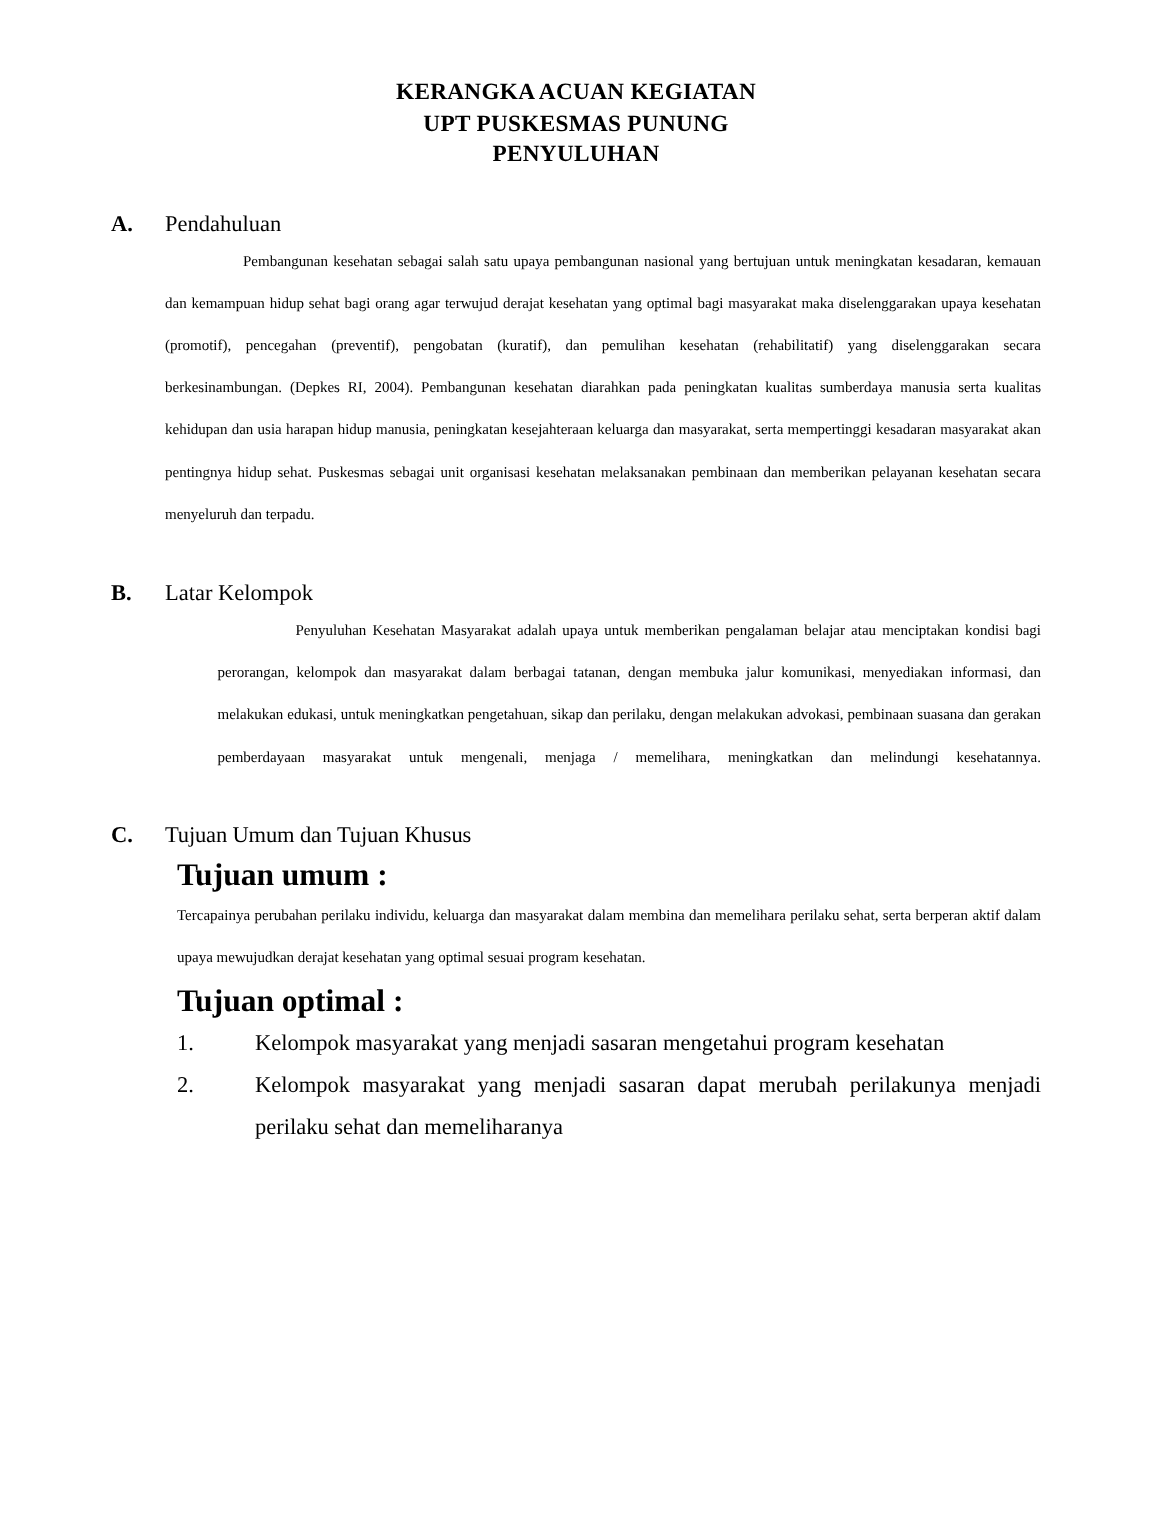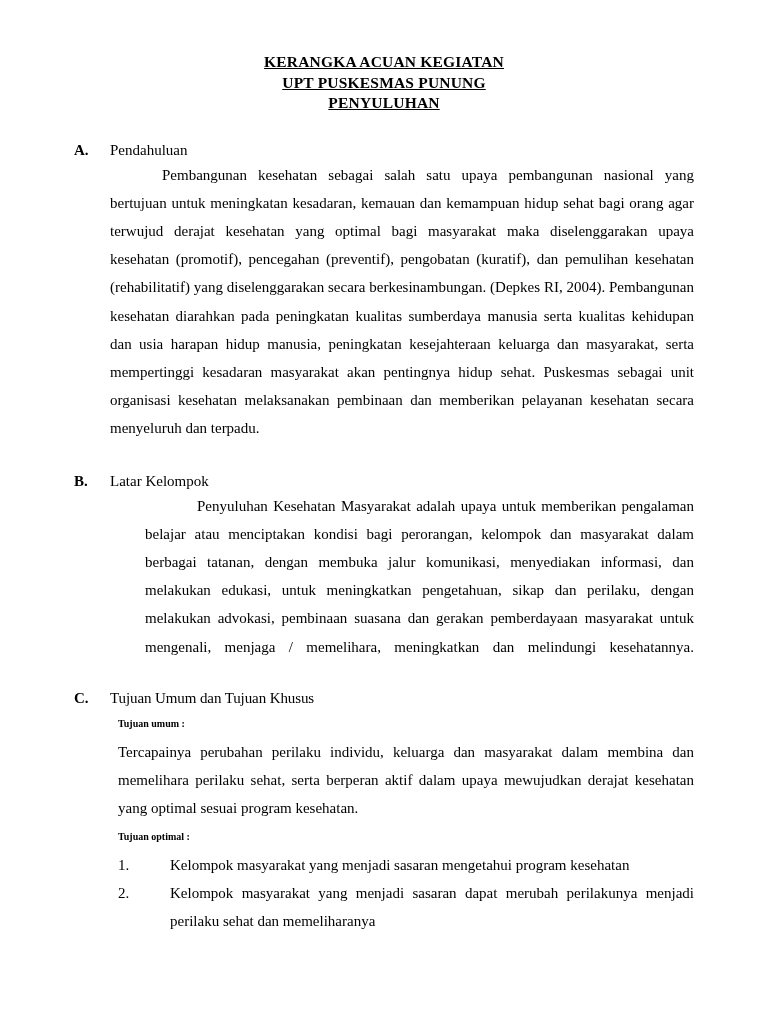--- a/index.html
+++ b/index.html
@@ -28,21 +28,20 @@
   
   .title-block {
     padding-top: 52px;
     text-align: center;
   }
   .title-line {
     font-size: 15.5px;
     font-weight: bold;
     line-height: 20.5px;
     letter-spacing: 0.2px;
-    text-decoration: underline;
   }
 
   
   .section {
     position: relative;
     padding-left: 74px;
     padding-right: 74px;
   }
   .section-a { margin-top: 25px; }
   .section-b { margin-top: 27px; }
@@ -71,37 +70,37 @@
   }
   .body-wrap-b {
     margin-left: 71px;
   }
   .body-wrap-c {
     margin-left: 44px;
   }
 
   p.para {
     margin: 0;
-    font-size: 15px;
+    font-size: 10px;
     line-height: 28.2px;
     text-align: justify;
     text-justify: inter-word;
     text-indent: 52px;
     hyphens: none;
   }
   p.para-last-justify {
     text-align-last: justify;
   }
   p.para-noindent {
     text-indent: 0;
   }
   .para-top-gap { margin-top: 3px; }
 
   .subhead {
-    font-size: 10px;
+    font-size: 21px;
     font-weight: bold;
     line-height: 28.2px;
     margin: 0;
   }
   .subhead-gap { margin-top: 1px; }
 
   
   ol.num-list {
     margin: 0;
     padding: 0;

